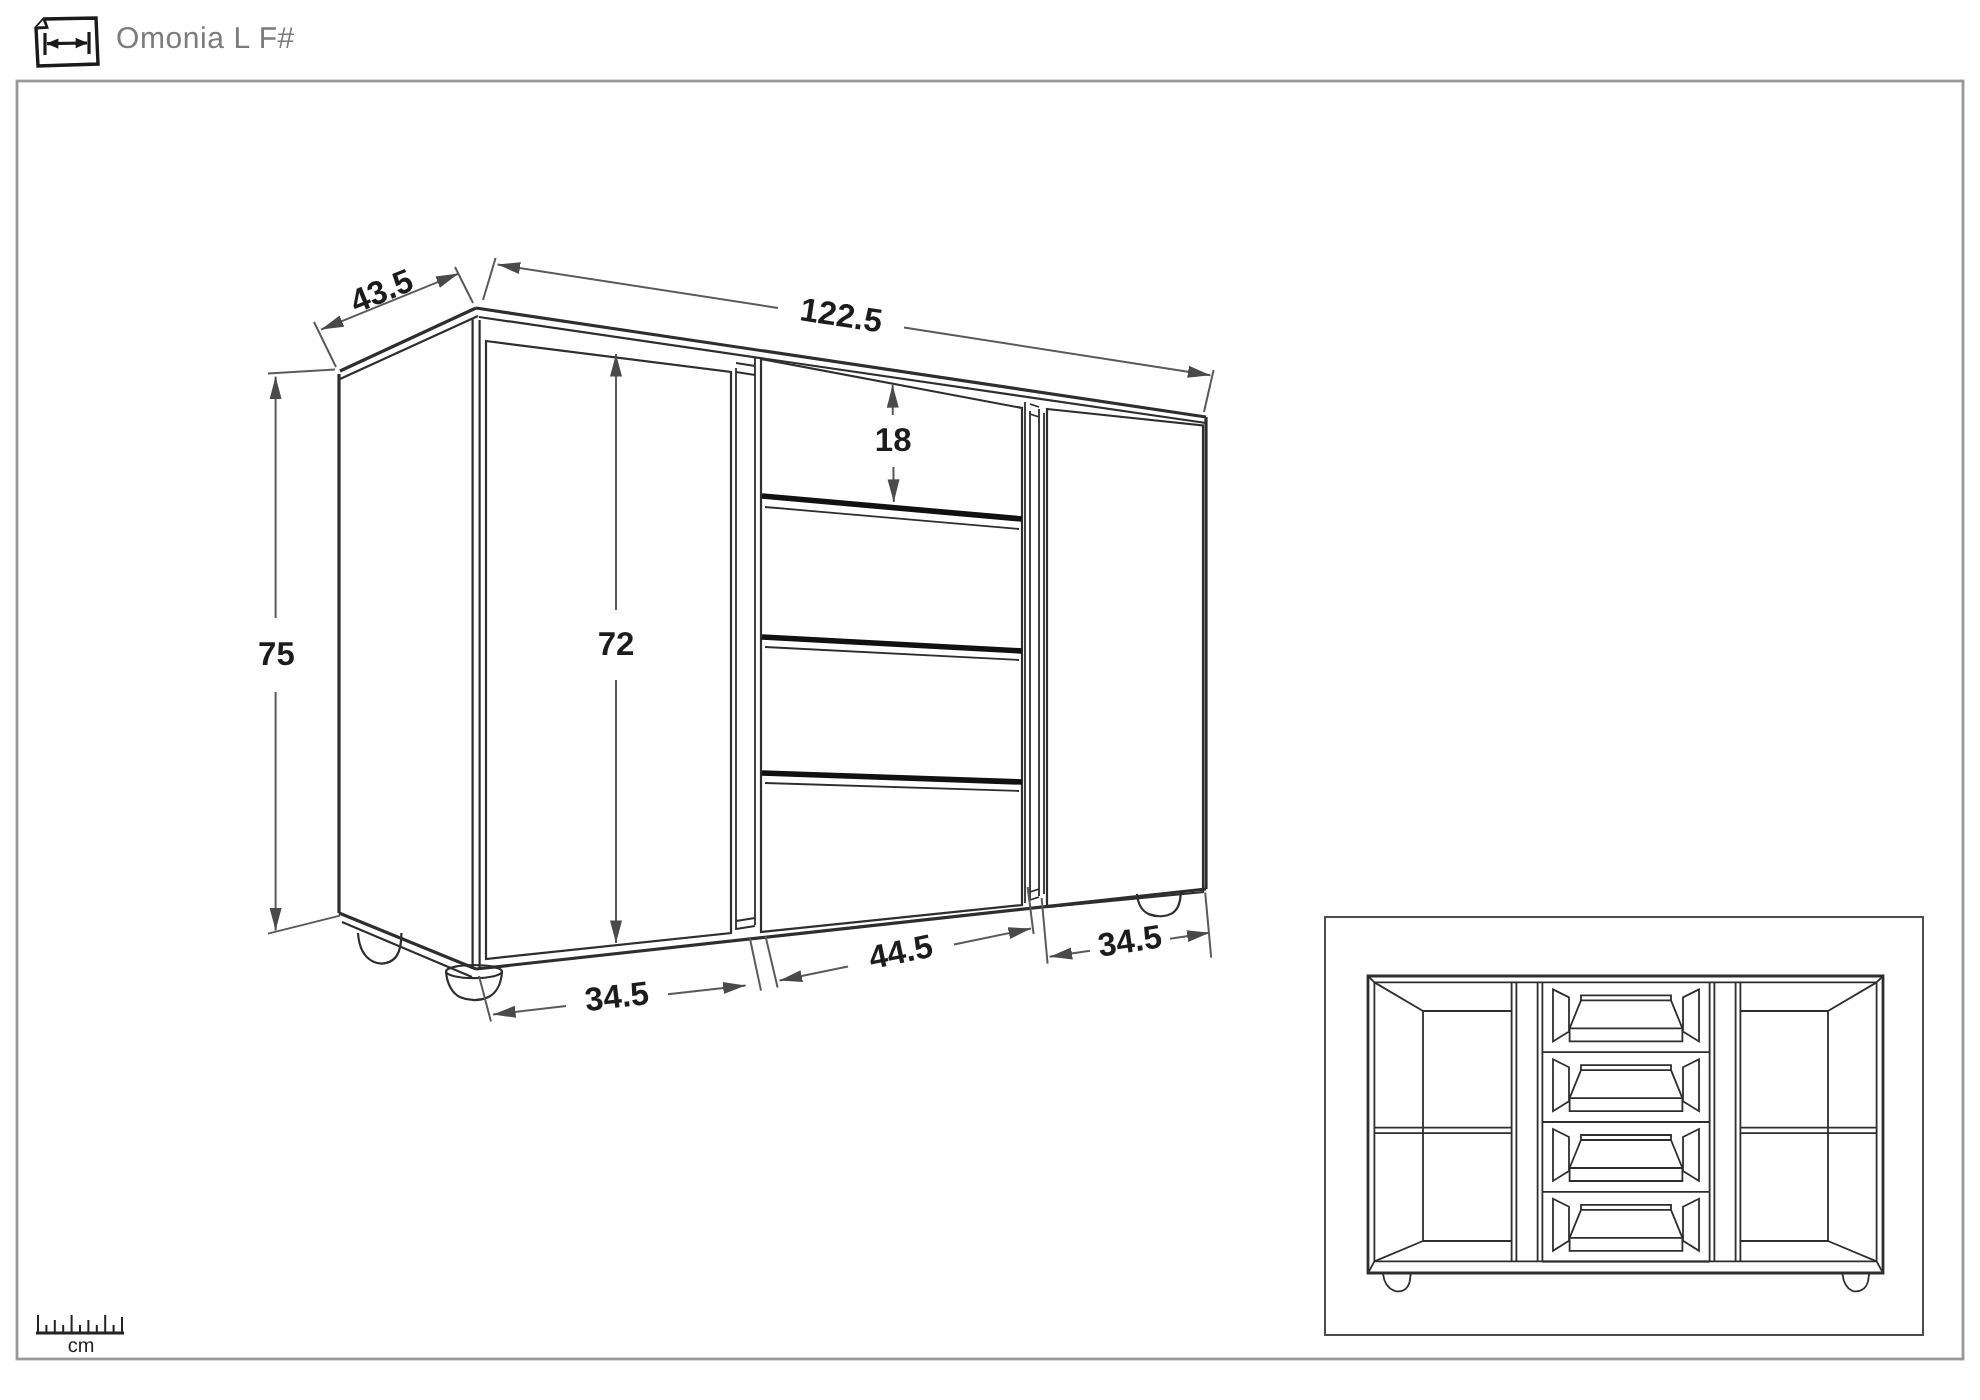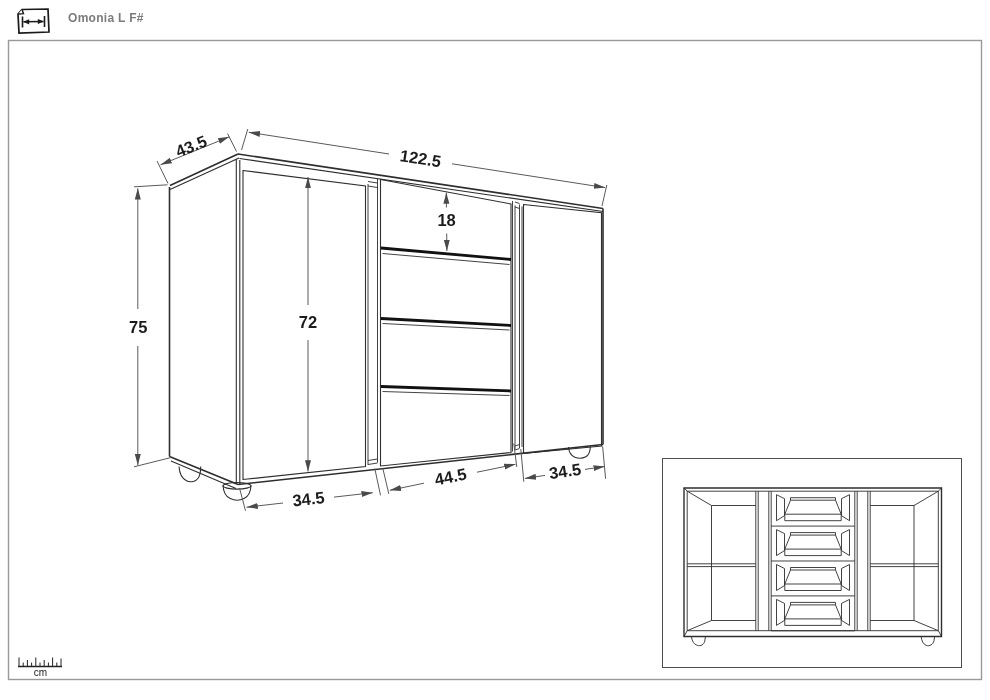--- a/index.html
+++ b/index.html
@@ -1,18 +1,18 @@
 <!DOCTYPE html>
 <html><head>
 <meta charset="utf-8">
 <style>
   html,body{margin:0;padding:0;background:#ffffff;}
   body{position:relative;width:990px;height:700px;font-family:"Liberation Sans",sans-serif;overflow:hidden;}
   .titlebar{position:absolute;left:0;top:0;width:990px;height:40px;}
-  .titlebar .title{position:absolute;left:68px;top:11px;font-size:12px;font-weight:700;color:#7c7c7c;letter-spacing:.3px;}
+  .titlebar .title{position:absolute;left:58px;top:11px;font-size:15px;font-weight:400;color:#7c7c7c;letter-spacing:.3px;}
   .titlebar svg{position:absolute;left:11px;top:5px;}
   #drawing{position:absolute;left:0;top:0;}
   text{font-family:"Liberation Sans",sans-serif;font-weight:700;fill:#1c1c1c;}
   .dimtxt{font-size:16.5px;}
   .unittxt{font-size:10px;font-weight:400;fill:#222;}
   .cab{stroke:#2e2e2e;fill:none;}
   .dim{stroke:#5a5a5a;stroke-width:1;fill:none;}
 </style>
 </head>
 <body>

